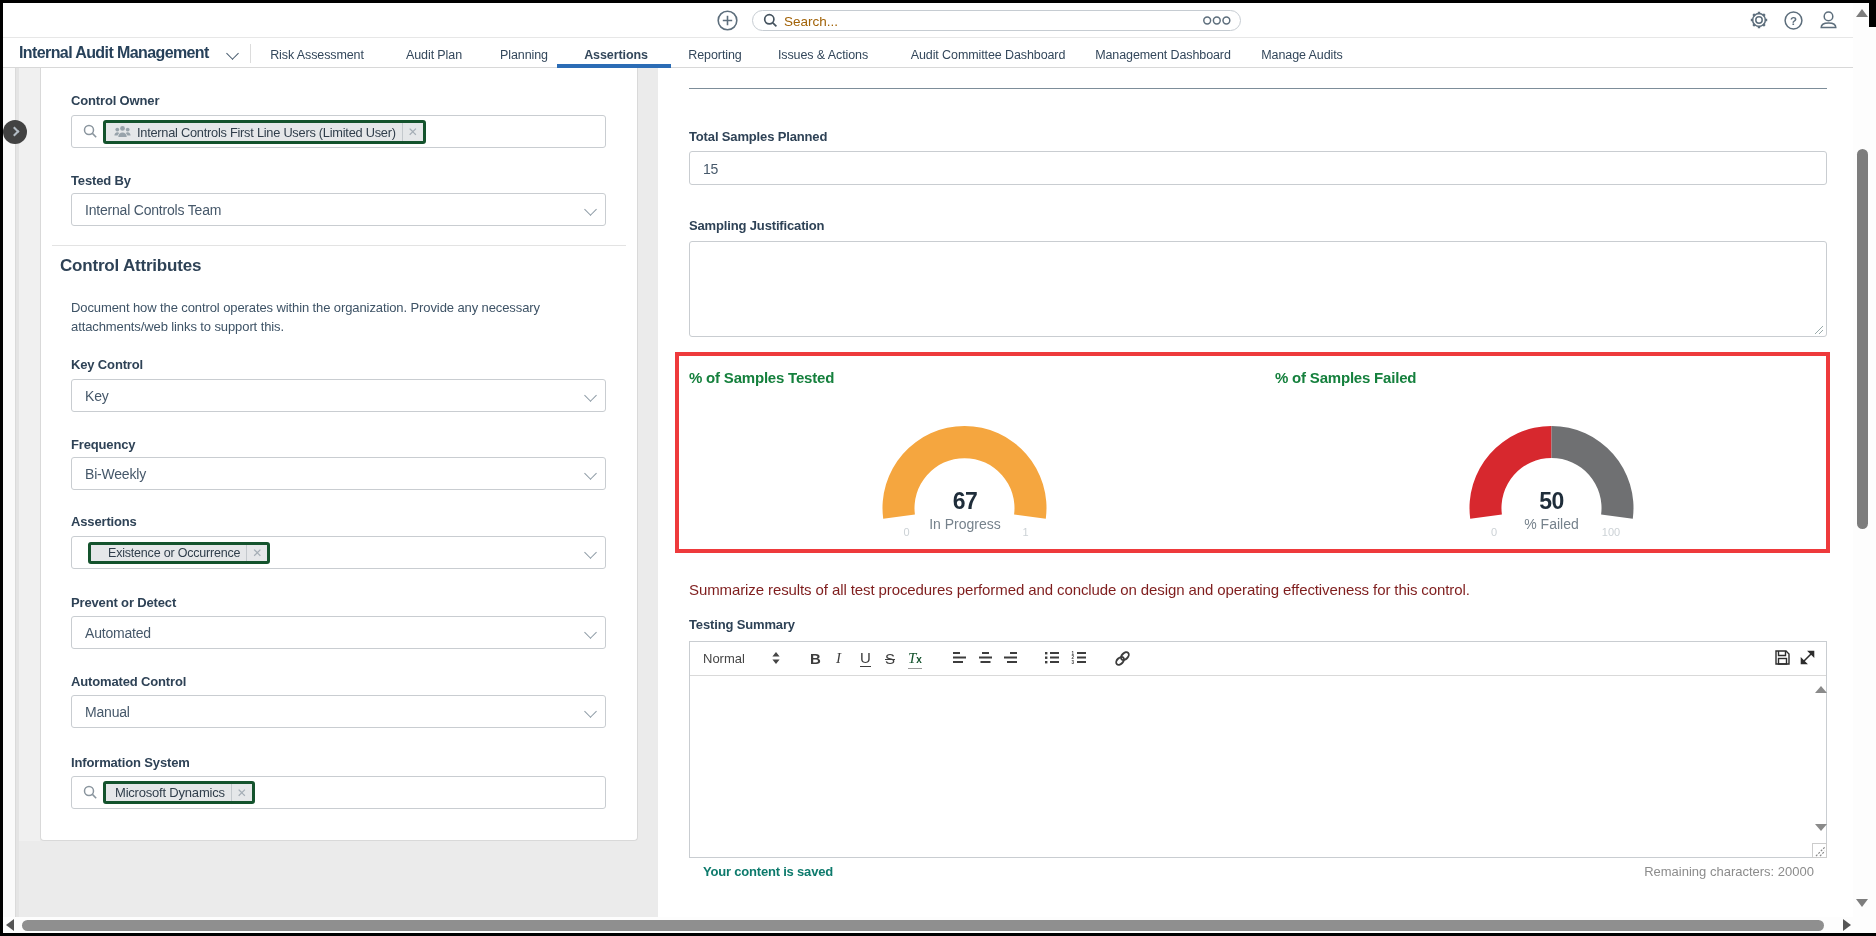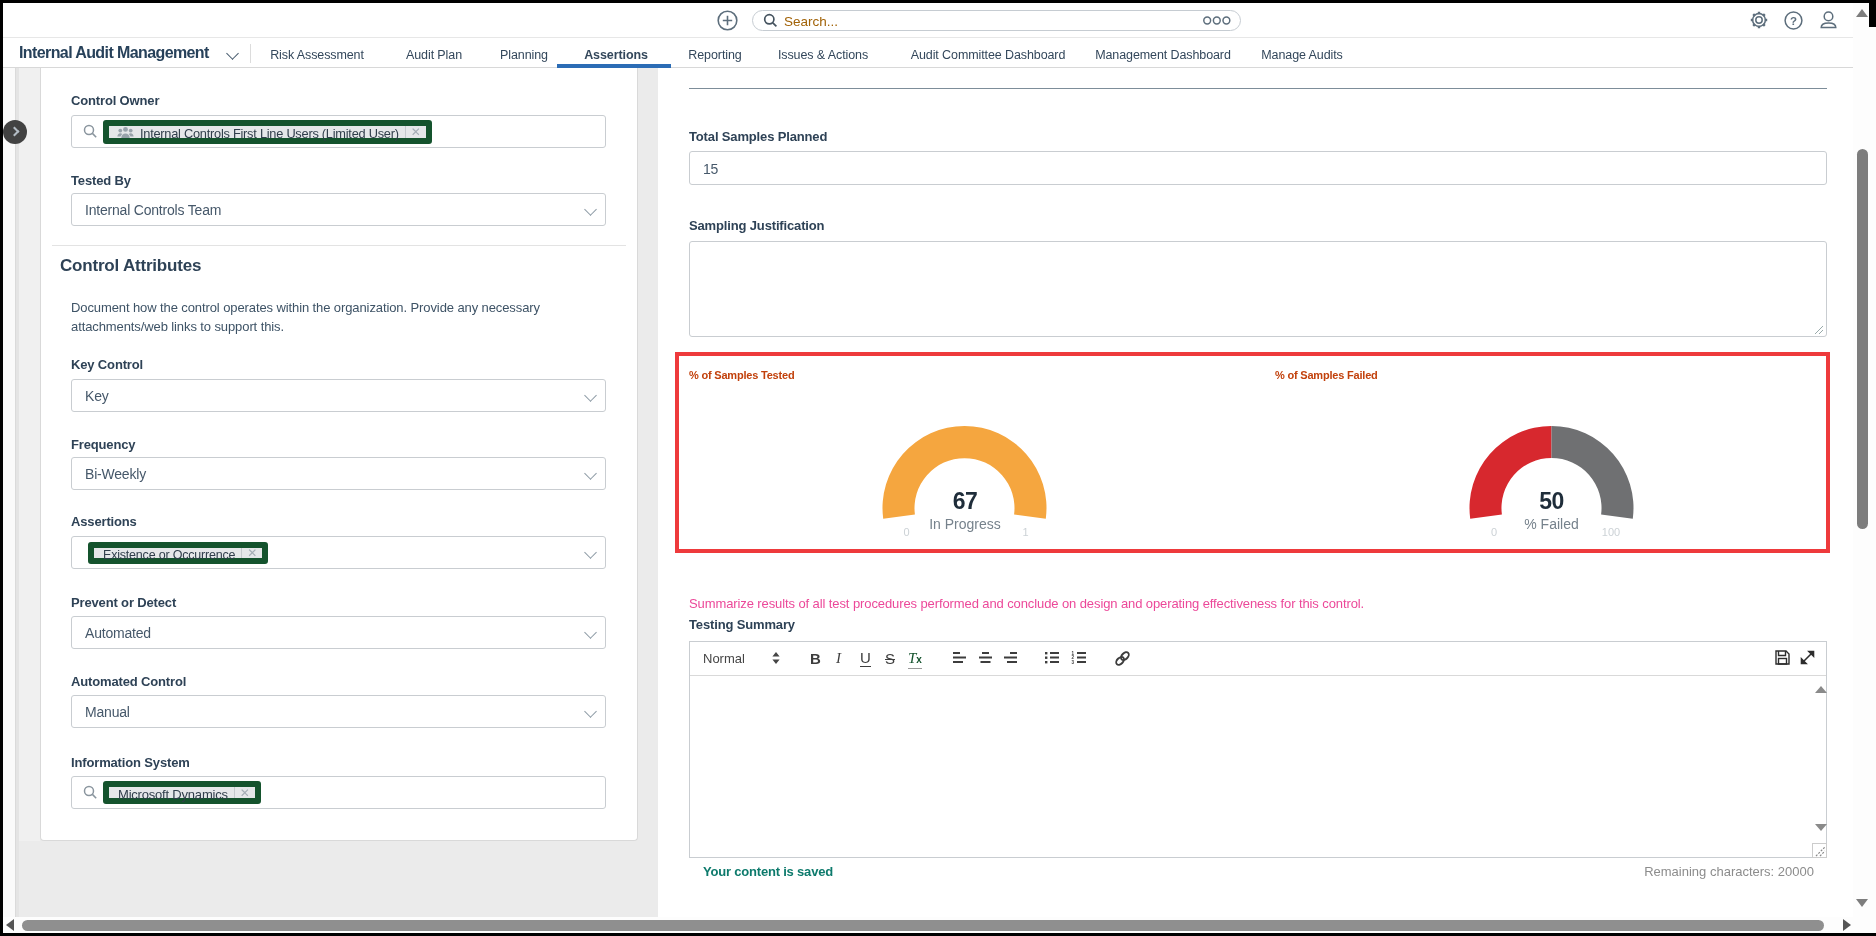--- a/index.html
+++ b/index.html
@@ -3,24 +3,24 @@
 <meta charset="utf-8">
 <style>
 *{margin:0;padding:0;box-sizing:border-box}
 html,body{width:1876px;height:936px;overflow:hidden}
 body{font-family:"Liberation Sans",sans-serif;position:relative;background:#fff}
 .abs{position:absolute}
 .lab{position:absolute;font-size:13px;font-weight:700;color:#2e4256;letter-spacing:-.15px;white-space:nowrap}
 .inp{position:absolute;background:#fff;border:1px solid #c9cdd1;border-radius:3px}
 .stx{position:absolute;font-size:14px;color:#46586a;letter-spacing:-.2px;white-space:nowrap}
 .cv{position:absolute;width:9px;height:9px;border-left:1.5px solid #8b99a4;border-bottom:1.5px solid #8b99a4;transform:rotate(-45deg)}
-.chip{position:absolute;background:#e5e7e9;border:6px solid #14532d;border-radius:3px;display:flex;align-items:flex-start;font-size:13.5px;color:#303e4b;letter-spacing:-.2px;white-space:nowrap}
+.chip{position:absolute;background:#e5e7e9;border:3px solid #14532d;border-radius:3px;display:flex;align-items:center;font-size:13.5px;color:#303e4b;letter-spacing:-.2px;white-space:nowrap}
 .chipx{color:#a4adb5;font-size:12px;padding:0 5px;border-left:1px solid #c4c9cd;margin-left:6px;align-self:stretch;display:flex;align-items:center}
 .tab{position:absolute;font-size:12.5px;color:#33475b;letter-spacing:-.1px;white-space:nowrap;transform:translateX(-50%)}
-.gt{position:absolute;font-size:11px;font-weight:700;color:#c2410c;letter-spacing:-.2px;white-space:nowrap}
+.gt{position:absolute;font-size:15px;font-weight:700;color:#15803d;letter-spacing:-.2px;white-space:nowrap}
 .tri{position:absolute;width:0;height:0}
 </style>
 </head>
 <body>
 
 <div class="abs" style="left:0;top:0;width:1876px;height:38px;background:#fff;border-bottom:1px solid #e7e7e7"></div>
 
 <svg class="abs" style="left:717px;top:10px" width="21" height="21" viewBox="0 0 21 21">
 <circle cx="10.5" cy="10.5" r="9.3" fill="none" stroke="#5d6e7c" stroke-width="1.6"></circle>
 <path d="M10.5 5.8v9.4M5.8 10.5h9.4" stroke="#5d6e7c" stroke-width="1.6"></path>
@@ -120,21 +120,21 @@
 <div class="stx" style="left:85px;top:388px">Key</div>
 <div class="cv" style="left:586px;top:391px"></div>
 
 <div class="lab" style="left:71px;top:437px">Frequency</div>
 <div class="inp" style="left:71px;top:457px;width:535px;height:33px"></div>
 <div class="stx" style="left:85px;top:466px">Bi-Weekly</div>
 <div class="cv" style="left:586px;top:469px"></div>
 
 <div class="lab" style="left:71px;top:514px">Assertions</div>
 <div class="inp" style="left:71px;top:536px;width:535px;height:33px"></div>
-<div class="chip" style="left:88px;top:542px;height:22px;padding-left:9px;font-size:12.5px">
+<div class="chip" style="left:88px;top:542px;height:22px;padding-left:17px;font-size:12.5px">
 <span>Existence or Occurrence</span>
 <span class="chipx">✕</span>
 </div>
 <div class="cv" style="left:586px;top:548px"></div>
 
 <div class="lab" style="left:71px;top:595px">Prevent or Detect</div>
 <div class="inp" style="left:71px;top:616px;width:535px;height:33px"></div>
 <div class="stx" style="left:85px;top:625px">Automated</div>
 <div class="cv" style="left:586px;top:628px"></div>
 
@@ -180,21 +180,21 @@
 
 <svg class="abs" style="left:1456px;top:420px" width="200" height="125" viewBox="0 0 200 125">
 <path d="M 14.2 98.7 A 82 82 0 0 1 95.5 6 L 95.5 38 A 50 50 0 0 0 45.9 94.5 Z" fill="#d7282e"></path>
 <path d="M 95.5 6 A 82 82 0 0 1 176.8 98.7 L 145.1 94.5 A 50 50 0 0 0 95.5 38 Z" fill="#6f7072"></path>
 <text x="95.5" y="89" font-size="23" font-weight="700" fill="#1f2d3a" text-anchor="middle" font-family="Liberation Sans" letter-spacing="-0.5">50</text>
 <text x="95.5" y="108.5" font-size="14" fill="#76828c" text-anchor="middle" font-family="Liberation Sans">% Failed</text>
 <text x="38" y="115.5" font-size="11" fill="#ccd2d6" text-anchor="middle" font-family="Liberation Sans">0</text>
 <text x="155" y="115.5" font-size="11" fill="#ccd2d6" text-anchor="middle" font-family="Liberation Sans">100</text>
 </svg>
 
-<div class="abs" style="left:689px;top:596px;font-size:13px;color:#ec4899;letter-spacing:-.1px;white-space:nowrap">Summarize results of all test procedures performed and conclude on design and operating effectiveness for this control.</div>
+<div class="abs" style="left:689px;top:581px;font-size:15px;color:#7f1d1d;letter-spacing:-.1px;white-space:nowrap">Summarize results of all test procedures performed and conclude on design and operating effectiveness for this control.</div>
 <div class="lab" style="left:689px;top:617px">Testing Summary</div>
 
 <div class="abs" style="left:689px;top:641px;width:1138px;height:217px;border:1px solid #c9cdd1"></div>
 <div class="abs" style="left:690px;top:642px;width:1136px;height:34px;border-bottom:1px solid #d9d9d9;background:#fff"></div>
 <div class="abs" style="left:703px;top:651px;font-size:13px;color:#454545">Normal</div>
 <svg class="abs" style="left:771px;top:651px" width="10" height="14" viewBox="0 0 10 14">
 <path d="M5 1 L8.6 5.4 H1.4 Z M5 13 L1.4 8.6 H8.6 Z" fill="#454545"></path>
 </svg>
 <div class="abs" style="left:810px;top:650px;font-size:15px;font-weight:700;color:#3d3d3d">B</div>
 <div class="abs" style="left:836px;top:650px;font-size:15px;font-style:italic;font-family:'Liberation Serif',serif;color:#3d3d3d">I</div>

